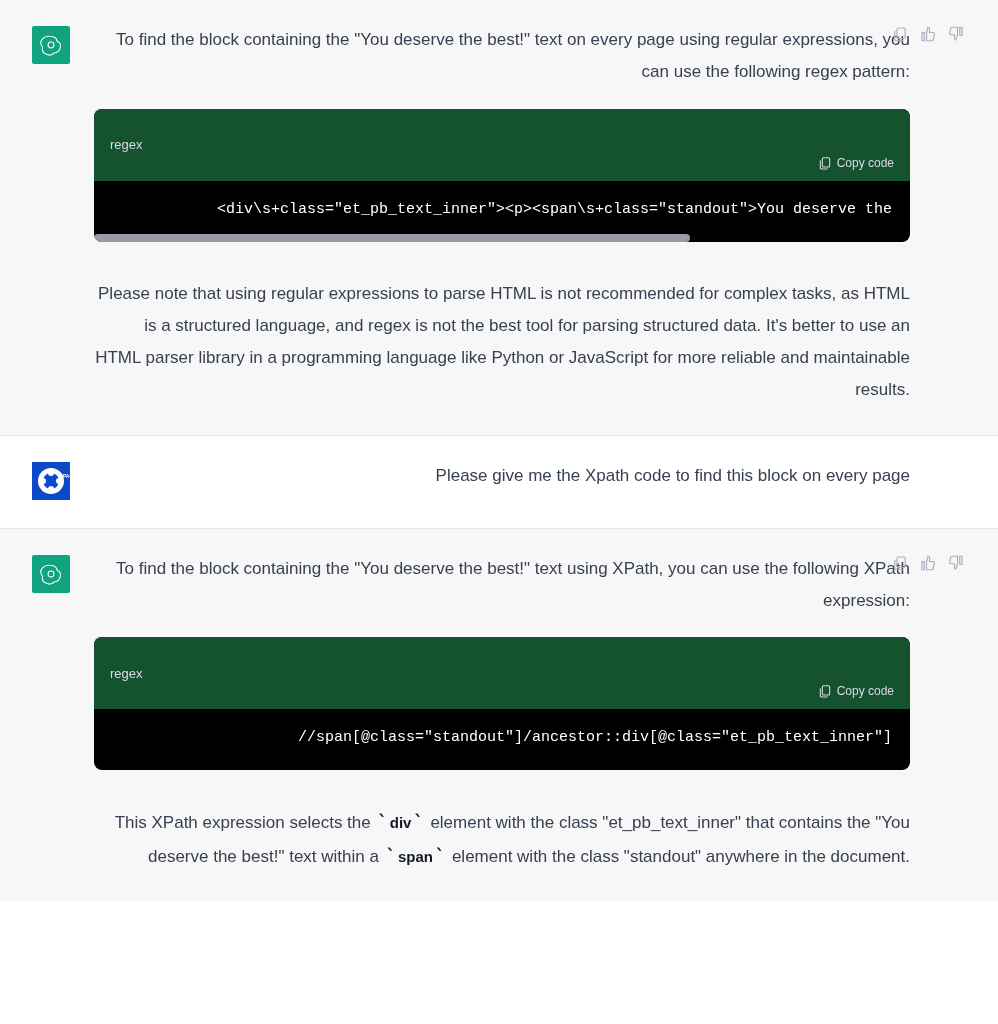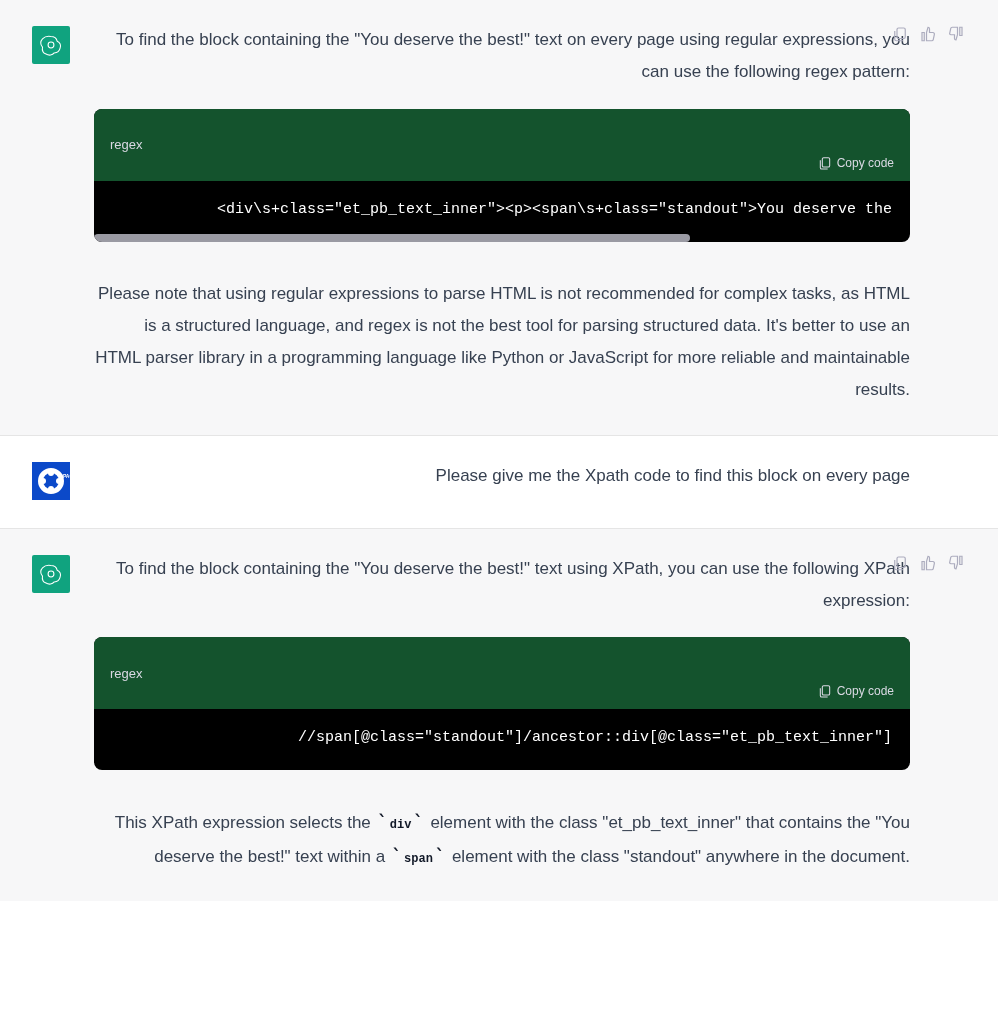--- a/index.html
+++ b/index.html
@@ -101,23 +101,23 @@
   .copybtn svg { width: 16px; height: 16px; stroke: #d9d9e3; fill: none; stroke-width: 1.6; }
   .codebody {
     padding: 20px 18px 24px 18px;
     font-family: "SFMono-Regular", Consolas, "Liberation Mono", Menlo, monospace;
     font-size: 15px;
     color: #ffffff;
     white-space: pre;
     overflow: hidden;
   }
   code.inline {
-    font-family: Liberation Mono, monospace;
+    font-family: Liberation Sans, sans-serif;
     font-weight: 700;
-    font-size: 12px;
+    font-size: 15px;
     color: #111827;
   }
   .tick { font-family: "SFMono-Regular", Consolas, monospace; font-weight: 700; color:#111827; padding: 0 2px;}
   .user-avatar-inner {
     width: 38px; height: 38px;
     background: #0b49c9;
     display:flex; align-items:center; justify-content:center;
     position: relative;
   }
   .user-avatar-inner .ring {

